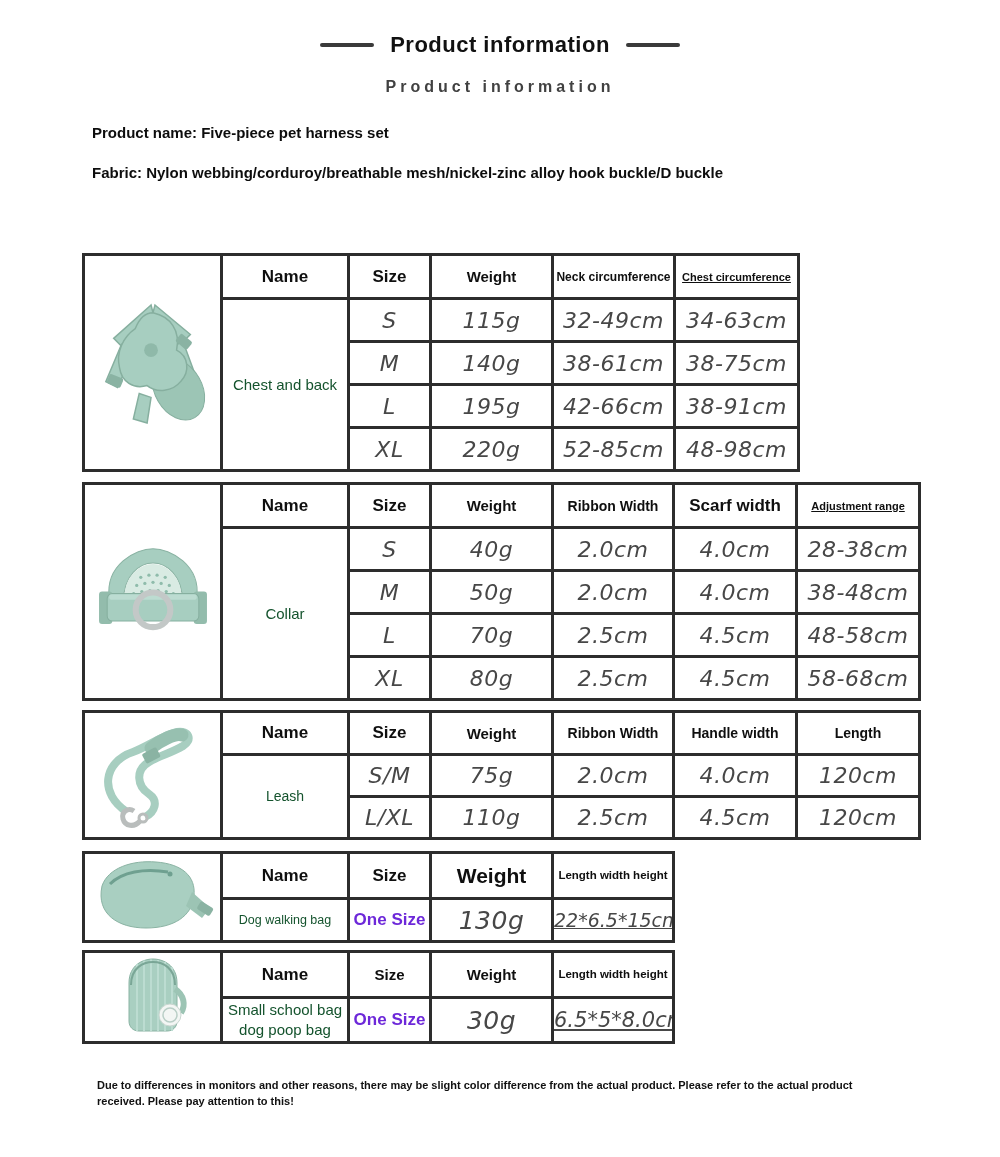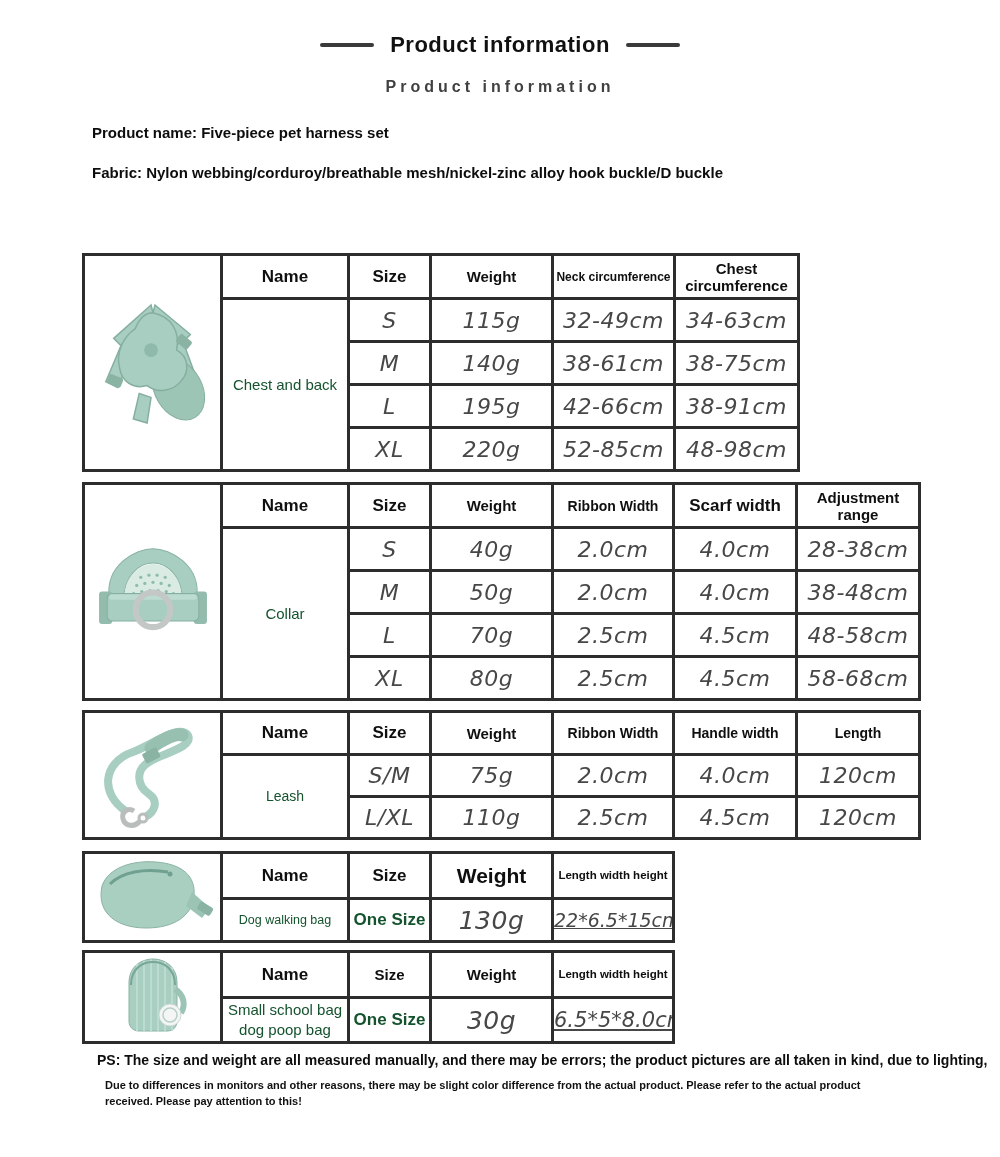--- a/index.html
+++ b/index.html
@@ -16,37 +16,37 @@
   .subtitle { position:absolute; top:78px; left:0; width:100%; text-align:center;
     font-size:16px; font-weight:bold; color:#414141; letter-spacing:4px; }
   .para { position:absolute; left:92px; font-size:15px; font-weight:bold; color:#0d0d0d; white-space:nowrap; }
   .p1 { top:124px; } .p2 { top:164px; } .p3 { top:204px; }
   
   table.tbl { position:absolute; border-collapse:collapse; table-layout:fixed; background:#fff; }
   .tbl td, .tbl th { border:3px solid #2d2d2d; text-align:center; vertical-align:middle; padding:0; overflow:hidden; }
   .imgcell { background:#fff; }
   .hdr { font-weight:bold; color:#0f0f0f; font-family:"Liberation Sans", sans-serif; }
   .h17 { font-size:17px; } .h15 { font-size:15px; } .h14 { font-size:14px;margin-left:13px; }
-  .h12 { font-size:12px;margin-top:28px; } .h11 { font-size:15px; } .h22 { font-size:21px; }
+  .h12 { font-size:12px;margin-top:28px; } .h11 { font-size:11px;text-decoration:underline; } .h22 { font-size:21px; }
   .h-2line { text-align:left; padding-left:14px; line-height:1.3; font-size:11.5px; }
   .val { font-family:"DejaVu Sans", sans-serif; font-style:italic; color:#474747; font-size:22px; letter-spacing:0.5px; }
   .val-lg { font-size:25px; }
   .val-dim { font-size:19px; letter-spacing:0;text-decoration:underline; }
   .namecell { font-weight:normal; color:#14532d; font-size:15px; line-height:1.3; }
   .name-sm { font-size:12.5px; }
   .name-xs { font-size:15px; text-align:left; padding-left:8px; padding-right:4px; line-height:1.35;margin-left:44px; }
-  .onesize { font-weight:bold; font-style:normal; font-family:"Liberation Sans", sans-serif; font-size:17px; color:#14532d; letter-spacing:0; }
+  .onesize { font-weight:bold; font-style:normal; font-family:"Liberation Sans", sans-serif; font-size:17px; color:#6d28d9; letter-spacing:0; }
   .t1 tr { height:43px; } .t1 tr.hrow { height:44px; }
   .t2 tr { height:43px; } .t2 tr.hrow { height:44px; }
   .t3 tr { height:42px; } .t3 tr.hrow { height:43px; }
   .t4 tr { height:42px; } .t4 tr.hrow { height:45px; }
   .t5 tr { height:43px; } .t5 tr.hrow { height:45px; }
   
   .ps1 { position:absolute; left:97px; top:1052px; font-size:14px; font-weight:bold; color:#0d0d0d; white-space:nowrap; }
-  .ps2 { position:absolute; left:97px; top:1078px; width:800px; font-size:11px; font-weight:bold; color:#111; line-height:1.45;margin-left:8px; }
+  .ps2 { position:absolute; left:97px; top:1078px; width:800px; font-size:11px; font-weight:bold; color:#111; line-height:1.45; }
 </style>
 </head>
 <body>
 
 <div class="page">
 
   <div class="title-row">
     <span class="title-dash"></span>
     <span class="main-title">Product information</span>
     <span class="title-dash"></span>
@@ -311,16 +311,15 @@
     </tr>
     <tr>
       <td class="namecell name-xs">Small school bag dog poop bag</td>
       <td class="onesize">One Size</td>
       <td class="val val-lg">30g</td>
       <td class="val val-dim" style="font-size:21px;">6.5*5*8.0cm</td>
     </tr>
   </tbody>
     </table>
 
-  <div class="ps1">PS: The size and weight are all measured manually, and there may be errors; the product pictures are all taken in kind, due to lighting,</div>
   <div class="ps2">Due to differences in monitors and other reasons, there may be slight color difference from the actual product. Please refer to the actual product received. Please pay attention to this!</div>
 
 </div>
 
 </body></html>

